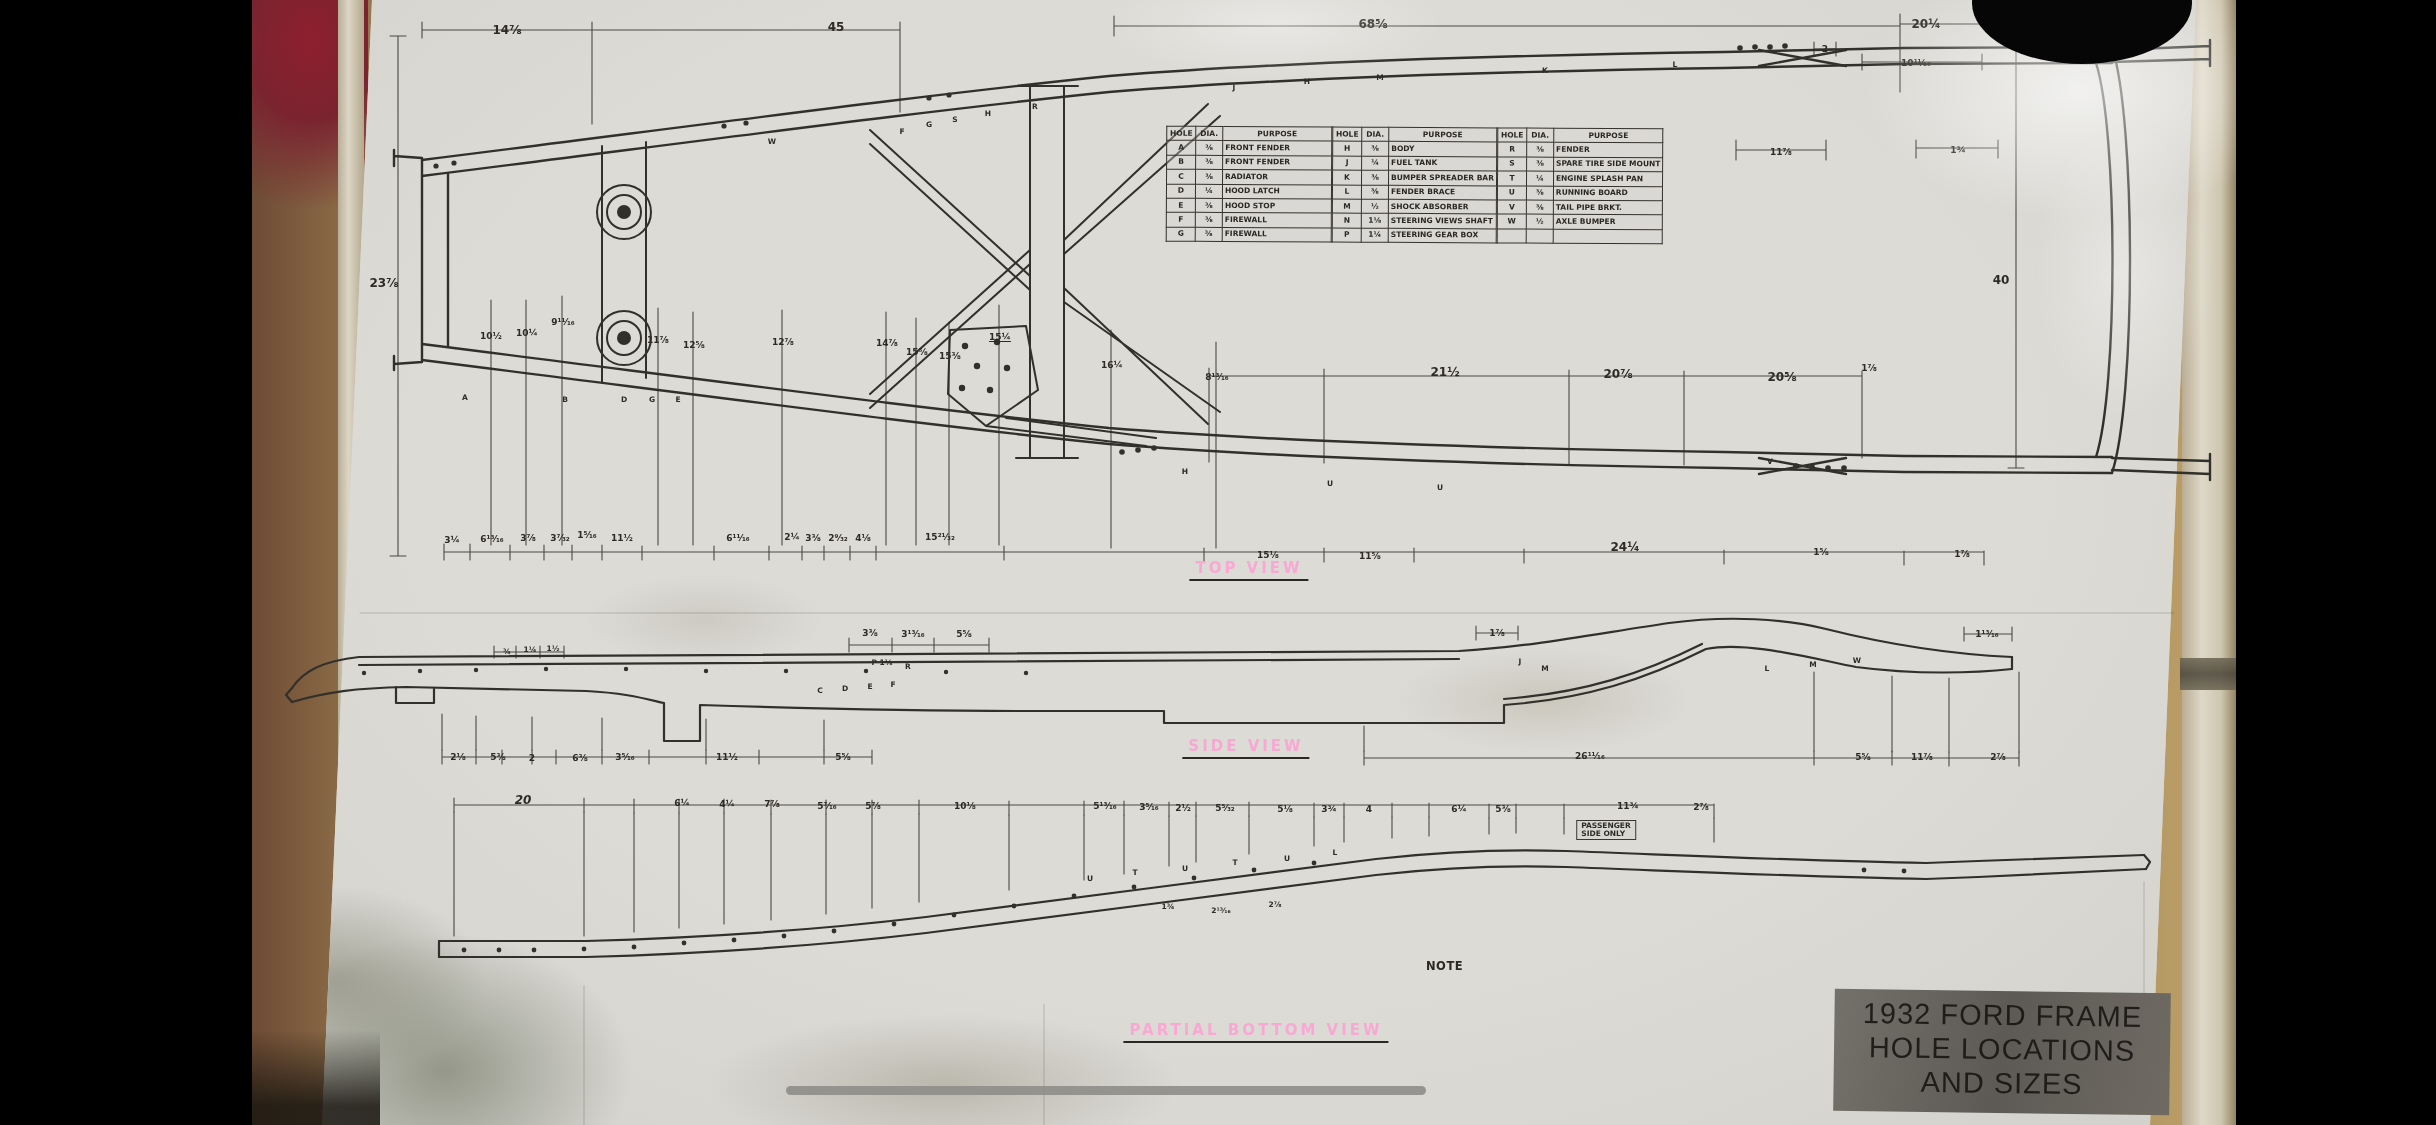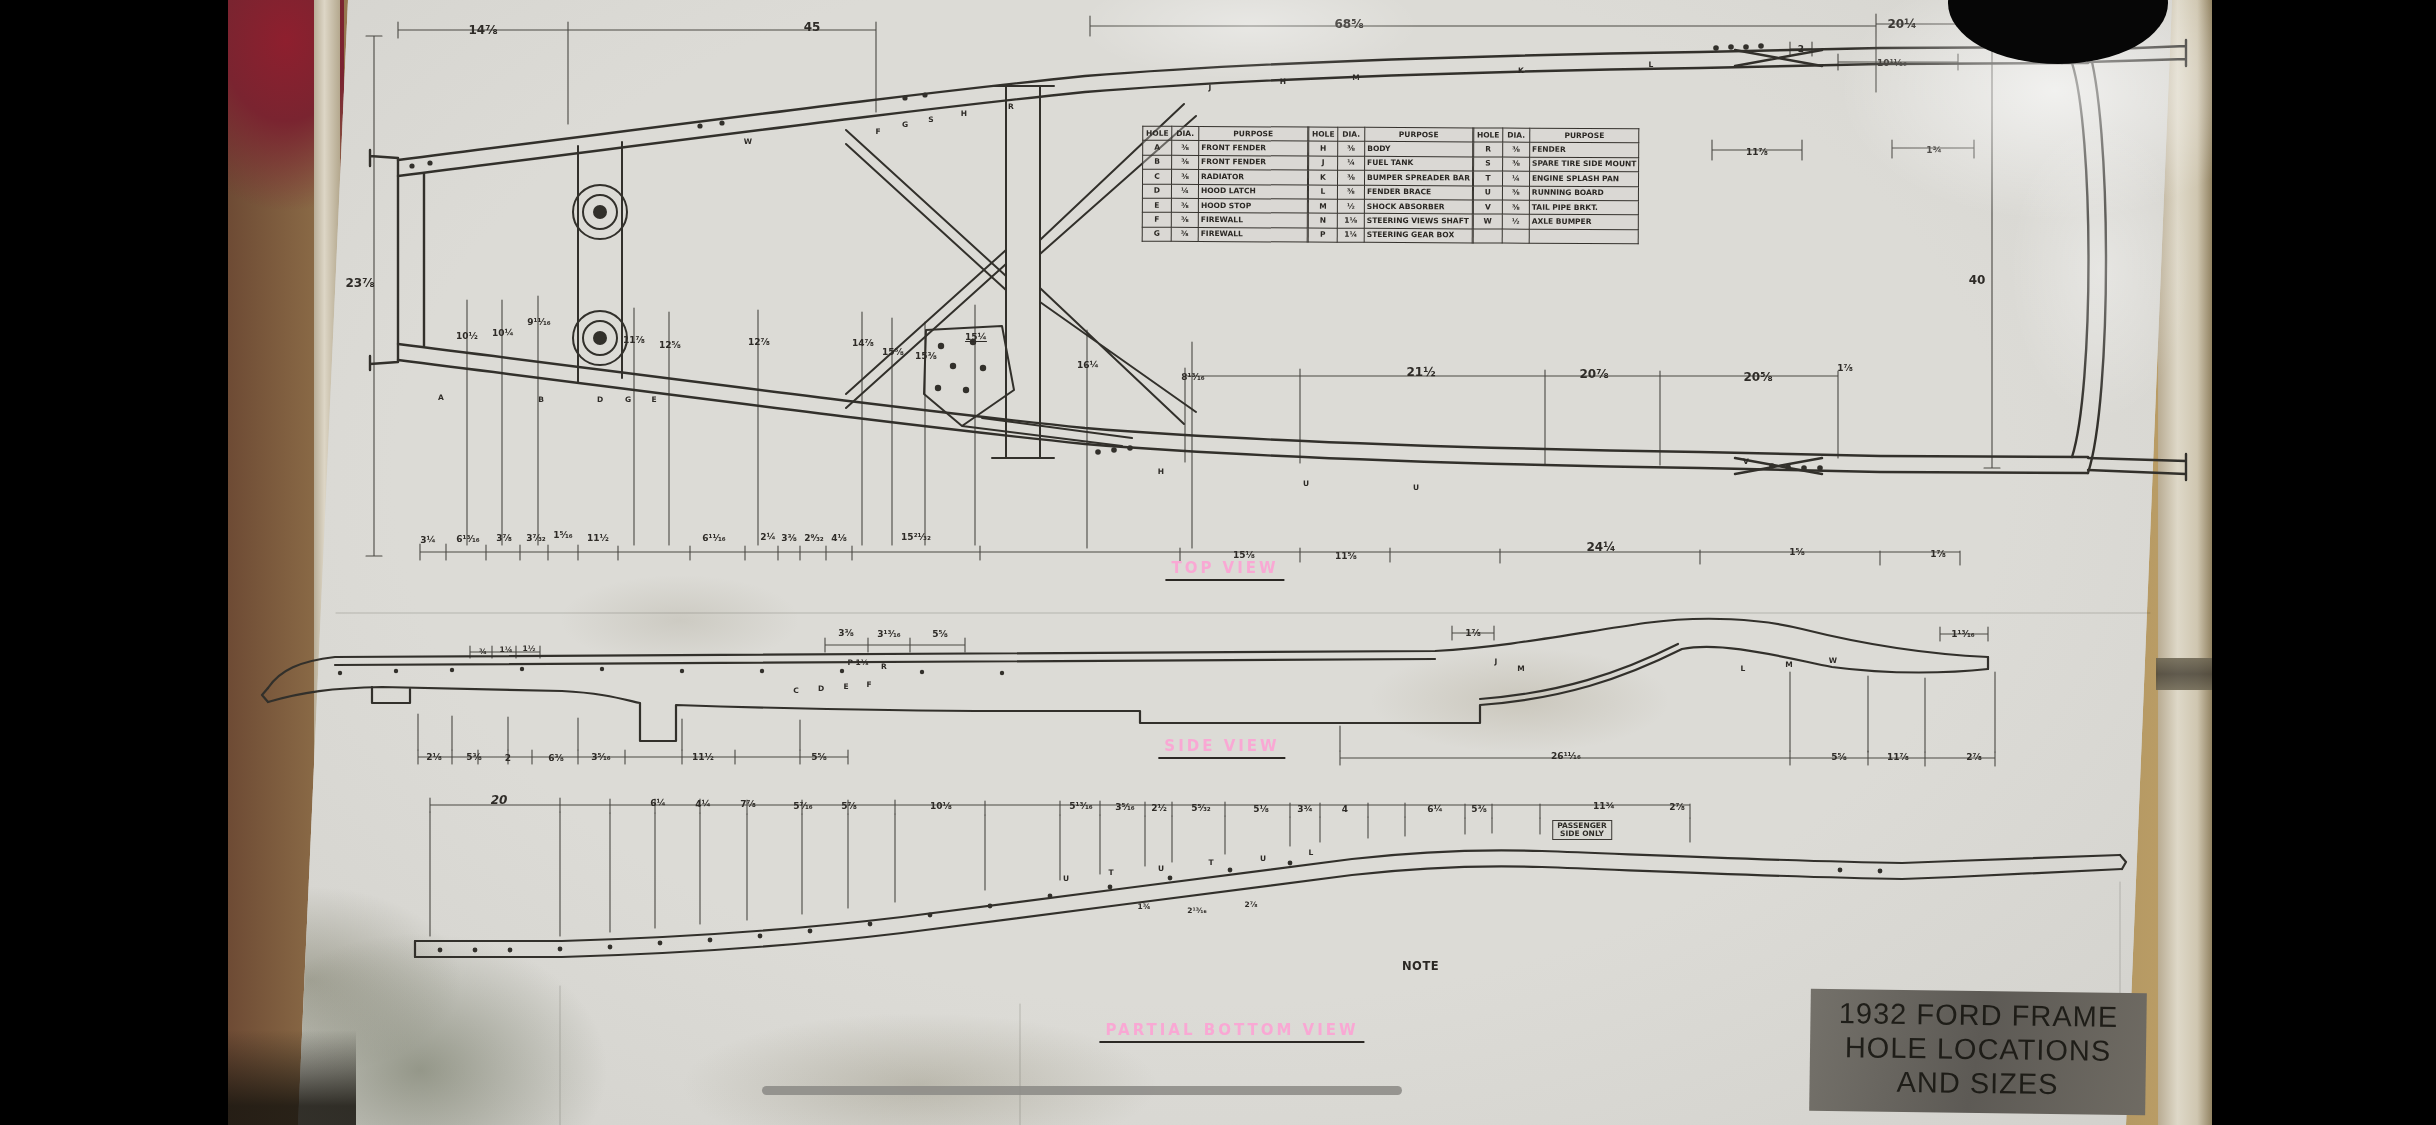--- a/index.html
+++ b/index.html
@@ -1,17 +1,17 @@
 <!DOCTYPE html>
 <html><head>
 <meta charset="utf-8">
 <style>
   html,body{margin:0;padding:0;background:#000;}
   #stage{position:relative;width:2212px;height:1125px;overflow:hidden;background:#000;
-         font-family:"DejaVu Sans",sans-serif;}
+         font-family:"DejaVu Sans",sans-serif;margin-left:24px;}
   .abs{position:absolute;}
   
   #wall{left:226px;top:0;width:2174px;height:1125px;
         background:linear-gradient(90deg,#6d4a34 0,#8a6a46 90px,#9c8055 140px,#a8905f 1800px,#c2a268 2000px,#b7955c 2174px);}
   #red-object{left:226px;top:0;width:118px;height:230px;
         background:radial-gradient(140px 180px at 60px 40px,#8e1f2e 0,#7a2430 45%,rgba(122,74,56,0) 95%);}
   #left-trim{left:314px;top:0;width:26px;height:1125px;
         background:linear-gradient(90deg,#b8ae98,#ddd6c6 40%,#b4a88e);}
   #right-trim{left:2158px;top:0;width:56px;height:1125px;
         background:linear-gradient(90deg,#b9ac93,#ded8c8 35%,#cfc6b0 70%,#8a7a58);}
@@ -27,21 +27,21 @@
        radial-gradient(200px 70px at 1520px 700px, rgba(140,128,98,.22), transparent 75%),
        radial-gradient(160px 60px at 680px 620px, rgba(135,128,105,.18), transparent 75%),
        radial-gradient(2300px 1500px at 1200px 480px,#dcdbd6 35%,#c7c6c1 88%),
        #d2d1cc;}
   
   svg#ink{left:0;top:0;width:2436px;height:1125px;}
   .dim{position:absolute;transform:translate(-50%,-50%);font-size:9px;font-weight:700;
        color:#2e2b27;white-space:nowrap;letter-spacing:0;}
   .dim.sm{font-size:7.5px;font-weight:700;}
   .dim.md{font-size:12px;}
-  .dim.pre{white-space:pre-line;font-size:7.5px;line-height:8px;text-align:center;border:1px solid #3a3733;padding:1px 4px;background:rgba(210,209,204,.4);}
+  .dim.pre{white-space:pre-line;font-size:7.5px;line-height:8px;border:1px solid #3a3733;padding:1px 4px;background:rgba(210,209,204,.4);}
   .view-label{position:absolute;transform:translate(-50%,-50%);font-size:15px;font-weight:700;
        letter-spacing:3px;color:#f9a8d4;border-bottom:2px solid #2b2824;padding:0 6px 2px 6px;white-space:nowrap;}
   
   #hole-table{left:1142px;top:127px;display:flex;transform:rotate(.3deg);}
   #hole-table table{border-collapse:collapse;background:rgba(214,213,208,.35);}
   #hole-table td,#hole-table th{border:1.4px solid #35322d;color:#2b2824;
       font-size:7.5px;font-weight:700;line-height:8px;height:13.4px;padding:0 2px;
       font-family:"DejaVu Sans",sans-serif;white-space:nowrap;overflow:hidden;}
   #hole-table th{text-align:center;}
   .cH{width:24px;text-align:center;}

